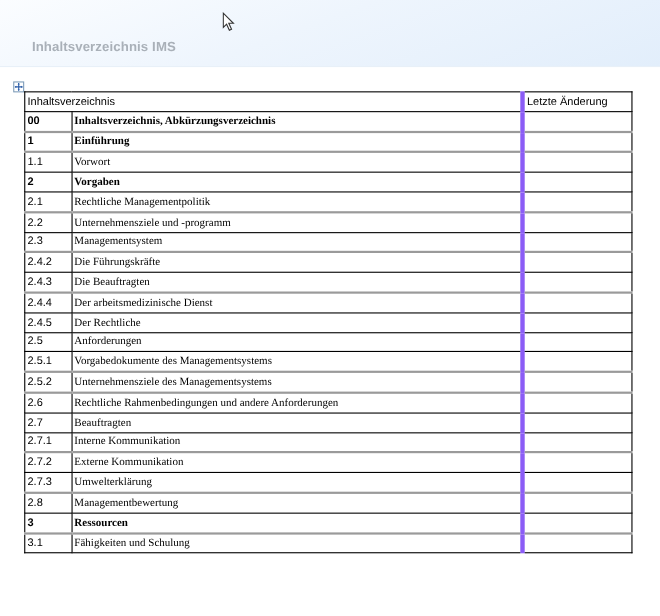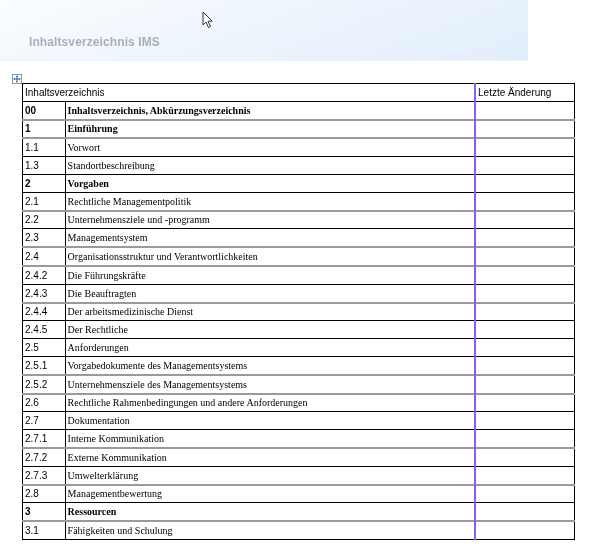--- a/index.html
+++ b/index.html
@@ -2,21 +2,21 @@
 <html><head>
 <meta charset="utf-8">
 <style>
   html, body { margin: 0; padding: 0; }
   body {
     width: 600px; height: 560px; overflow: hidden; position: relative;
     background: #ffffff;
     font-family: "Liberation Sans", sans-serif;
   }
   .title-bar {
-    position: absolute; left: 0; top: 0; width: 528px; height: 60px;
+    position: absolute; left: 0; top: 0; width: 600px; height: 60px;
     background: linear-gradient(160deg, #fbfdff 0%, #eef5fd 45%, #e2eefb 100%);
     border-bottom: 1px solid #e8f0f8;
   }
   .title-text {
     position: absolute; left: 29px; top: 35px;
     font-size: 12px; font-weight: bold; color: #a9b0b8;
     letter-spacing: 0.1px;
   }
   .cursor {
     position: absolute; left: 202px; top: 11px; width: 12px; height: 18px;
@@ -31,21 +31,21 @@
     width: 553px; border-collapse: collapse; table-layout: fixed;
     font-size: 10px; color: #000;
   }
   table.toc td, table.toc th {
     border: 1px solid #000;
     height: 16.8px; padding: 0 0 0 2px;
     text-align: left; vertical-align: middle;
     white-space: nowrap; overflow: hidden;
     font-weight: normal;
   }
-  table.toc tr td.last, table.toc tr th.last { border-left: 2px solid #8b5cf6; }
+  table.toc tr td.last, table.toc tr th.last { border-left: 4px solid #8b5cf6; }
   table.toc tr.sep-gray td { border-top: 2px solid #9a9a9a; }
   .col-num { width: 42px; }
   .col-title { width: 404px; }
   .col-date { width: 98px; }
   th.head-toc { padding-left: 6px; font-weight: bold; }
   th.head-date { padding-left: 6px; font-weight: bold; }
   tr.bold td { font-weight: bold; }
   td.title-cell { padding-left: 4px; font-family: Liberation Serif, serif; }
 </style>
 </head>
@@ -89,48 +89,38 @@
       <tr class="bold sep-gray">
         <td>1</td>
         <td class="title-cell">Einführung</td>
         <td class="last"></td>
       </tr>
       <tr class="sep-gray">
         <td>1.1</td>
         <td class="title-cell">Vorwort</td>
         <td class="last"></td>
       </tr>
-      <tr>
-        <td>1.3</td>
-        <td class="title-cell">Standortbeschreibung</td>
-        <td class="last"></td>
-      </tr>
       <tr class="bold">
         <td>2</td>
         <td class="title-cell">Vorgaben</td>
         <td class="last"></td>
       </tr>
       <tr>
         <td>2.1</td>
         <td class="title-cell">Rechtliche  Managementpolitik</td>
         <td class="last"></td>
       </tr>
       <tr class="sep-gray">
         <td>2.2</td>
         <td class="title-cell">Unternehmensziele  und -programm</td>
         <td class="last"></td>
       </tr>
       <tr>
         <td>2.3</td>
         <td class="title-cell">Managementsystem</td>
-        <td class="last"></td>
-      </tr>
-      <tr class="sep-gray">
-        <td>2.4</td>
-        <td class="title-cell">Organisationsstruktur und Verantwortlichkeiten</td>
         <td class="last"></td>
       </tr>
       <tr class="sep-gray">
         <td>2.4.2</td>
         <td class="title-cell">Die Führungskräfte</td>
         <td class="last"></td>
       </tr>
       <tr>
         <td>2.4.3</td>
         <td class="title-cell">Die Beauftragten</td>
@@ -161,21 +151,21 @@
         <td class="title-cell">Unternehmensziele  des Managementsystems</td>
         <td class="last"></td>
       </tr>
       <tr class="sep-gray">
         <td>2.6</td>
         <td class="title-cell">Rechtliche Rahmenbedingungen  und andere Anforderungen</td>
         <td class="last"></td>
       </tr>
       <tr>
         <td>2.7</td>
-        <td class="title-cell">Dokumentation</td>
+        <td class="title-cell">Beauftragten</td>
         <td class="last"></td>
       </tr>
       <tr>
         <td>2.7.1</td>
         <td class="title-cell">Interne  Kommunikation</td>
         <td class="last"></td>
       </tr>
       <tr class="sep-gray">
         <td>2.7.2</td>
         <td class="title-cell">Externe  Kommunikation</td>

